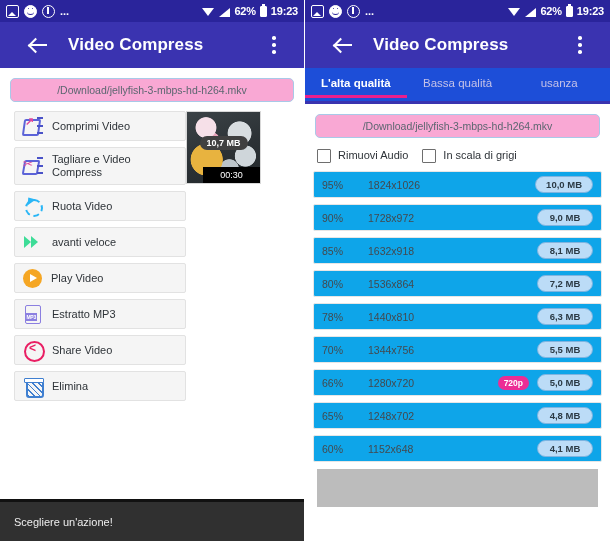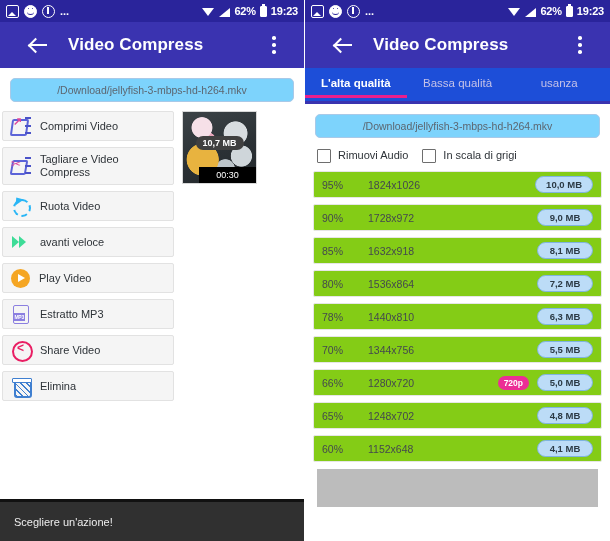--- a/index.html
+++ b/index.html
@@ -94,30 +94,30 @@
   .tab.active::after{
     content:""; position:absolute; left:0; right:0; bottom:0; height:3px; background:#e91e8c;
   }
   .tabsline { height:3px; background:#3a33b0; }
 
   
   .body { background:#ffffff; }
   .filepill {
     margin: 10px 10px 0 10px;
     height: 24px;
-    background:#7dd3fc;
+    background:#f9a8d4;
     border:1px solid #a8c9e8;
     border-radius:5px;
     display:flex; align-items:center; justify-content:center;
     font-size:10.5px; color:#5c6670;
     cursor:pointer;
   }
 
   
-  .left-content { display:flex; padding: 9px 10px 0 2px; gap: 8px; }
+  .left-content { display:flex; padding: 9px 10px 0 14px; }
   .action-list { width: 172px; display:flex; flex-direction:column; gap:6px; }
   .action-item {
     background:#f5f5f5;
     border:1px solid #e2e2e2;
     border-radius:2px;
     min-height: 30px;
     display:flex; align-items:center;
     padding: 3px 8px;
     gap: 9px;
     cursor:pointer;
@@ -253,21 +253,21 @@
   .check-row { display:flex; align-items:center; padding: 11px 12px 8px 12px; gap: 14px; }
   .check-item { display:flex; gap:7px; cursor:pointer; }
   .checkbox {
     width:14px; height:14px; border:1.8px solid #6e6e6e; border-radius:1px; background:#fff; flex:none;
   }
   .check-label { font-size:11px; color:#2e3338; }
 
   
   .qual-list { padding: 0 8px; display:flex; flex-direction:column; gap:6px; }
   .qual-row {
-    background:#84cc16; border:1px solid #e6e6e6; border-radius:2px;
+    background:#0ea5e9; border:1px solid #e6e6e6; border-radius:2px;
     height: 27px; display:flex; align-items:center; padding: 0 8px;
     cursor:pointer; position:relative;
   }
   .qual-pct { width:46px; font-size:10.5px; color:#44494e; }
   .qual-res { flex:1; font-size:10.5px; color:#44494e; }
   .qual-tag {
     background:#ec2e95; color:#fff; font-size:8.5px; font-weight:bold;
     padding:2px 6px; border-radius:9px; margin-right:8px;
   }
   .qual-size {

